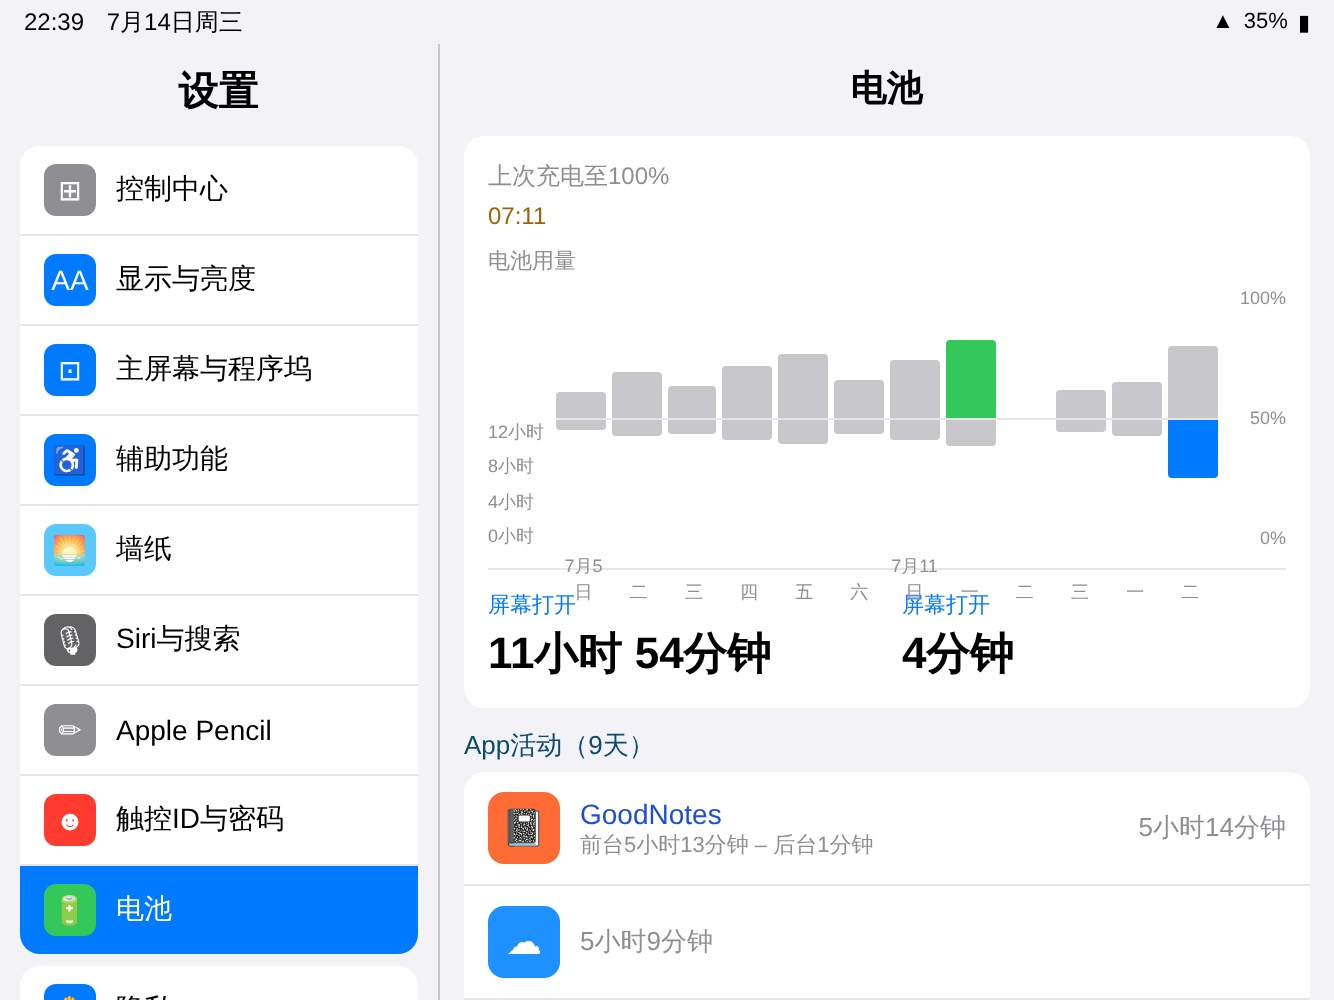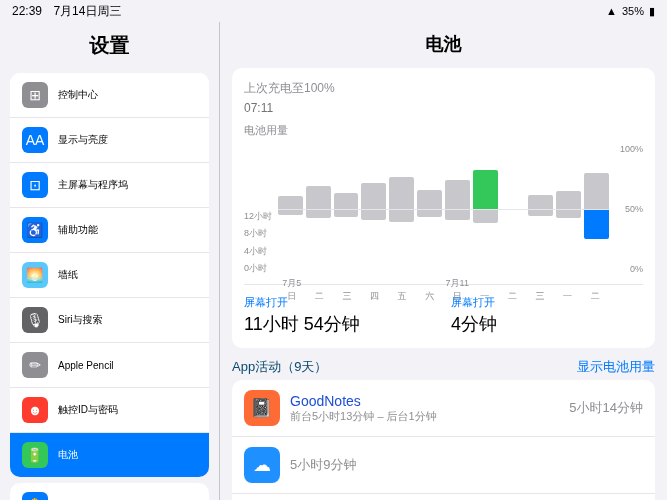--- a/index.html
+++ b/index.html
@@ -84,21 +84,21 @@
       height: 26px;
       border-radius: 6px;
       margin-right: 10px;
       display: flex;
       align-items: center;
       justify-content: center;
       flex-shrink: 0;
       font-size: 14px;
     }
     .sidebar-item-label {
-      font-size: 10px;
+      font-size: 14px;
       color: #000;
     }
 
     
     .icon-blue { background: #007aff; color: #fff; }
     .icon-green { background: #34c759; color: #fff; }
     .icon-gray { background: #8e8e93; color: #fff; }
     .icon-red { background: #ff3b30; color: #fff; }
     .icon-teal { background: #5ac8fa; color: #fff; }
     .icon-darkgray { background: #636366; color: #fff; }
@@ -128,21 +128,21 @@
       margin: 6px 12px;
       padding: 12px;
     }
     .battery-last-charge {
       font-size: 12px;
       color: #8e8e93;
       margin-bottom: 4px;
     }
     .battery-time {
       font-size: 12px;
-      color: #737373;
+      color: #a16207;
       margin-bottom: 8px;
     }
 
     
     .chart-container {
       position: relative;
       height: 130px;
       margin-bottom: 4px;
     }
     .chart-y-labels {
@@ -187,22 +187,22 @@
     }
     .screen-time-item {
       flex: 1;
     }
     .screen-time-label {
       font-size: 11px;
       color: #007aff;
       margin-bottom: 2px;
     }
     .screen-time-value {
-      font-size: 18px;
-      font-weight: 400;
+      font-size: 22px;
+      font-weight: 700;
       color: #000;
     }
 
     
     .activity-header {
       display: flex;
       justify-content: space-between;
       align-items: center;
       margin: 10px 12px 4px;
     }
@@ -466,21 +466,20 @@
         </div>
         <div class="screen-time-item">
           <div class="screen-time-label">屏幕打开</div>
           <div class="screen-time-value">4分钟</div>
         </div>
       </div>
     </div>
 
     <div class="activity-header">
       <span class="activity-title">App活动（9天）</span>
-      <span class="activity-link">显示电池用量</span>
     </div>
 
     <div class="app-list" id="app-list">
         <div class="app-item">
           <div class="app-icon" style="background: rgb(255, 107, 53); color: rgb(255, 255, 255);">📓</div>
           <div class="app-info">
             <div class="app-name">GoodNotes</div>
             <div class="app-sub">前台5小时13分钟 – 后台1分钟</div>
           </div>
           <div class="app-time">5小时14分钟</div>

